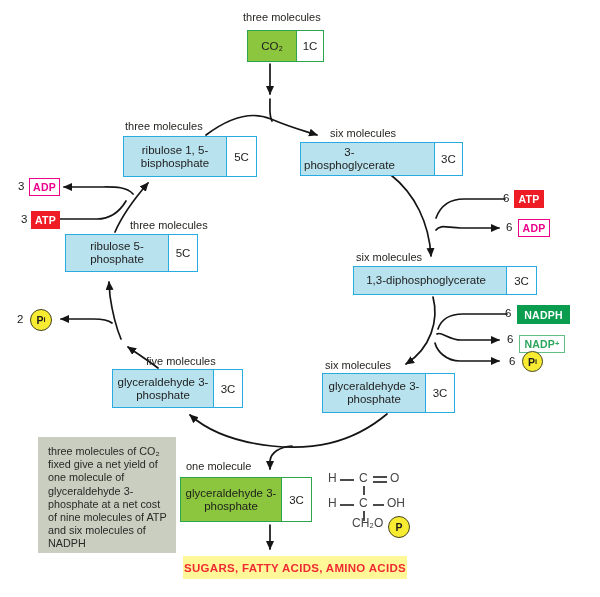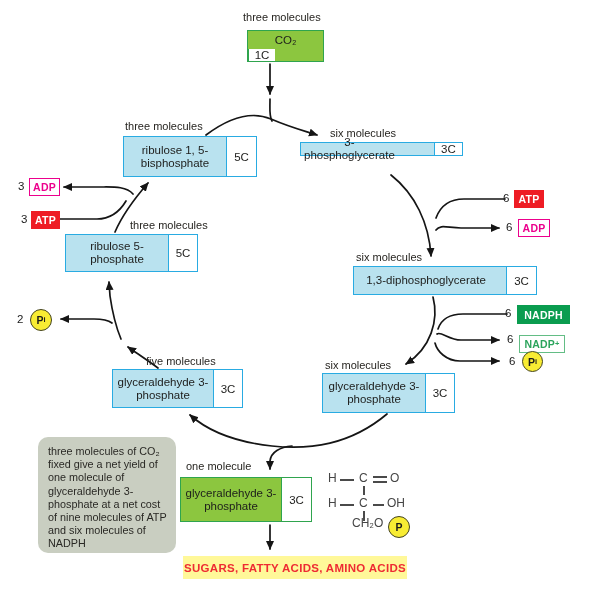--- a/index.html
+++ b/index.html
@@ -26,21 +26,21 @@
   .chip.greenfill{background:#0a9c4f;border:1.7px solid #0a9c4f;color:#fff;}
   .chip.greenline{background:#fff;border:1.7px solid #63bd85;color:#2ba45c;}
   .sup{font-size:7.5px;vertical-align:super;line-height:0;}
   .sub{font-size:7.5px;vertical-align:sub;line-height:0;}
 
   .pi{position:absolute;border-radius:50%;background:#f8ec33;border:1.3px solid #44441f;
       display:flex;align-items:center;justify-content:center;font-size:10.5px;font-weight:bold;
       color:#1a1a1a;box-sizing:border-box;}
 
   .note{position:absolute;left:38px;top:437px;width:138px;height:116px;background:#c9cec1;
-        color:#2a2925;font-size:10.8px;line-height:13.2px;padding:8px 7px 8px 10px;box-sizing:border-box;border-radius:10px;}
+        color:#2a2925;font-size:10.8px;line-height:13.2px;padding:8px 7px 8px 10px;box-sizing:border-box;}
 
   .banner{position:absolute;left:183px;top:556px;width:224px;height:23px;background:#fff899;
           color:#ee2b33;font-weight:bold;font-size:11.5px;display:flex;align-items:center;
           justify-content:center;letter-spacing:.3px;white-space:nowrap;}
 
   .chem{position:absolute;left:326px;top:468px;width:140px;height:80px;}
   .atom{position:absolute;font-size:12px;color:#454545;}
   .bond{position:absolute;background:#4a4a4a;height:1.5px;}
   .bond.v{width:1.5px;}
   .chem .pi{position:absolute;}
@@ -75,33 +75,33 @@
       <path d="M115,232 C121,218 135,198 148,183" marker-end="url(#ah)"></path>
       <path d="M60,219 L97,219 C112,219 120,211 126,201"></path>
       <path d="M133,194 C126,186 113,187 100,187 L64,187" marker-end="url(#ah)"></path>
       <path d="M270,525 L270,549" marker-end="url(#ah)"></path>
     </g>
   </svg>
 
   <div class="layer">
 
     <div class="qty" style="left:243px;top:11px;">three molecules</div>
-    <div class="mbox green" style="left:247px;top:30px;width:77px;height:32px;flex-direction:column;">
+    <div class="mbox green" style="left:247px;top:30px;width:77px;height:32px;">
       <div class="name">CO₂</div>
       <div class="cc" style="width:26px;">1C</div>
     </div>
 
     <div class="qty" style="left:125px;top:120px;">three molecules</div>
     <div class="mbox" style="left:123px;top:136px;width:134px;height:41px;">
       <div class="name">ribulose 1, 5-bisphosphate</div>
       <div class="cc" style="width:29px;">5C</div>
     </div>
 
     <div class="qty" style="left:330px;top:127px;">six molecules</div>
-    <div class="mbox" style="left:300px;top:142px;width:163px;height:14px;gap:36px;">
+    <div class="mbox" style="left:300px;top:142px;width:163px;height:34px;gap:36px;">
       <div class="name">3-phosphoglycerate</div>
       <div class="cc" style="width:30px;">3C</div>
     </div>
 
     <div class="qty" style="left:130px;top:219px;">three molecules</div>
     <div class="mbox" style="left:65px;top:234px;width:133px;height:38px;">
       <div class="name">ribulose 5-phosphate</div>
       <div class="cc" style="width:28px;">5C</div>
     </div>
 

